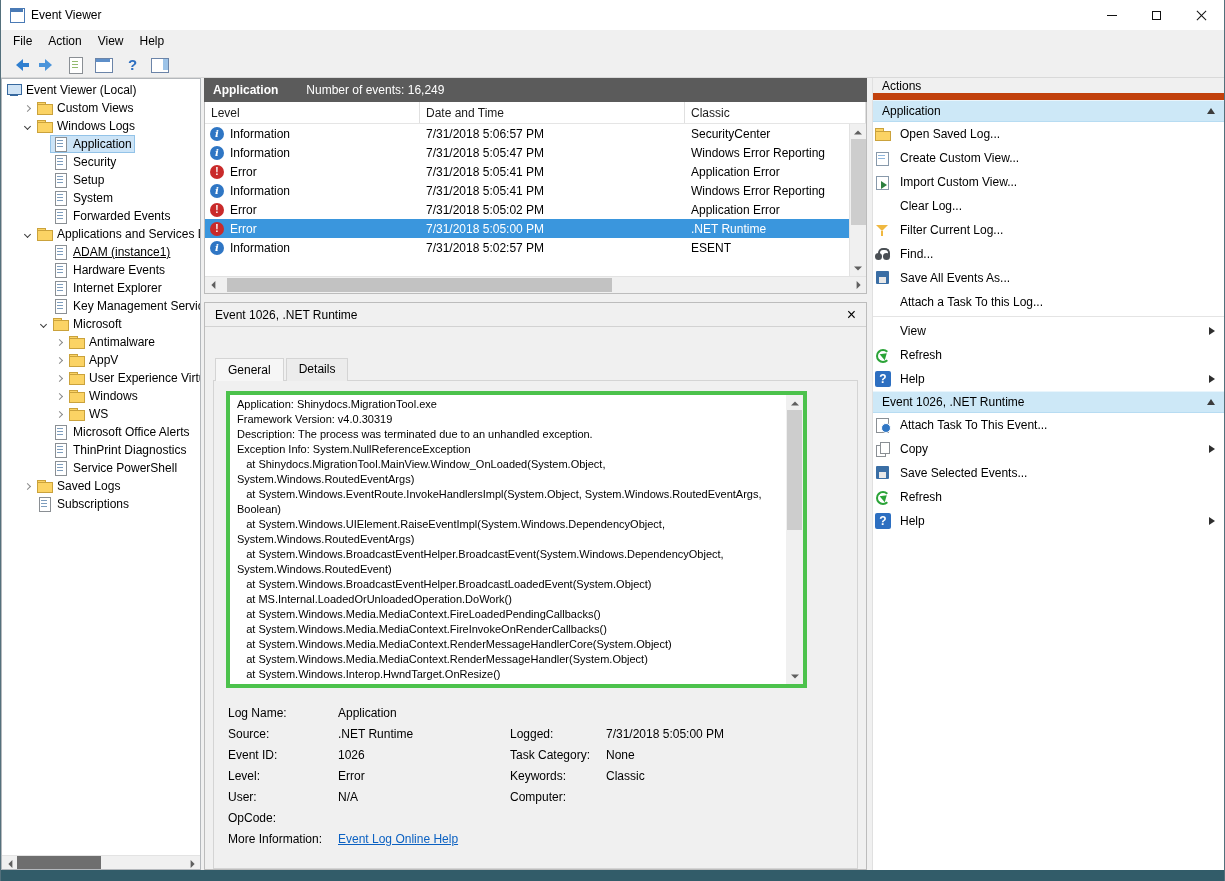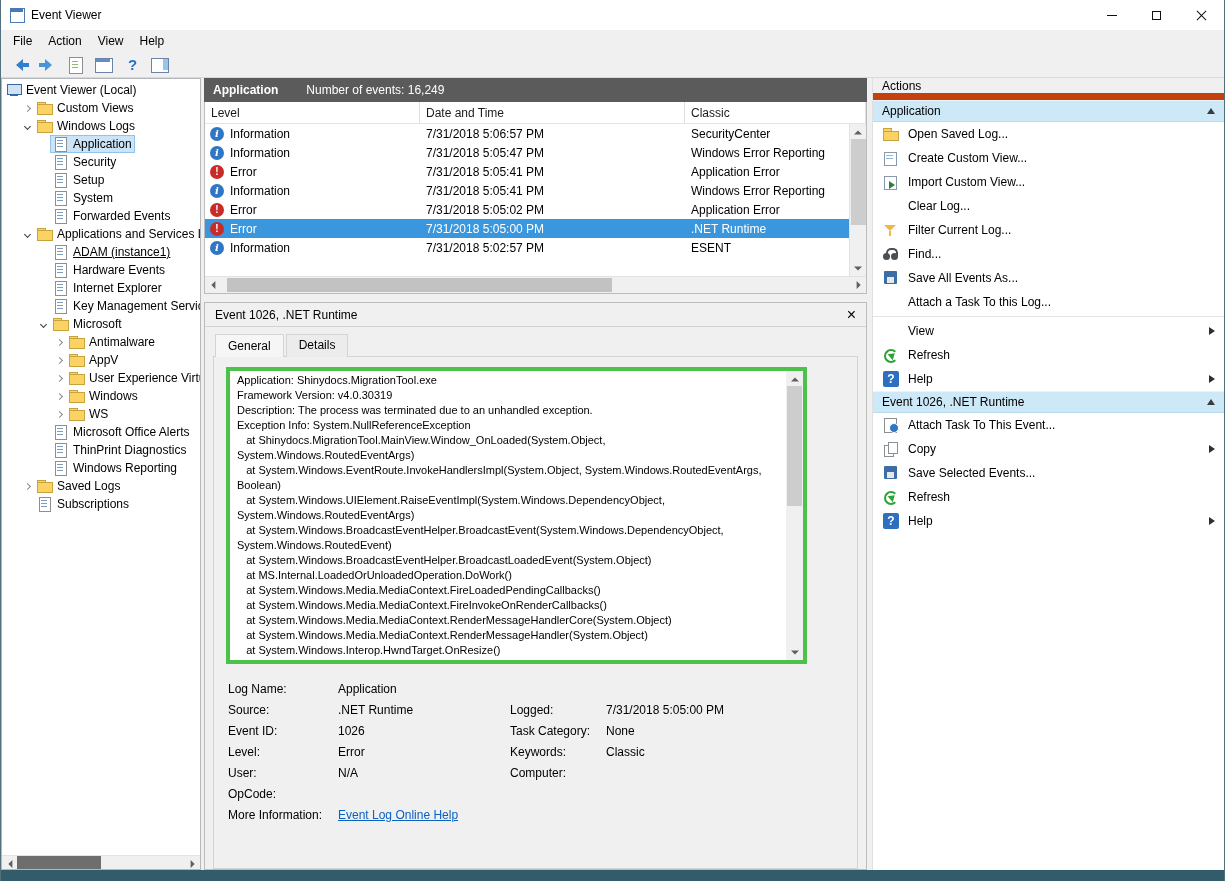--- a/index.html
+++ b/index.html
@@ -94,39 +94,39 @@
   .v-thumb{ width:15px; flex:0 0 86px; background:#cdcdcd; }
   .hscroll{ height:17px; flex:0 0 17px; background:#f0f0f0; border-top:1px solid #e2e2e2; position:relative; display:flex; align-items:center; justify-content:space-between; }
   .h-thumb{ position:absolute; left:22px; width:385px; top:1px; bottom:1px; background:#c2c2c2; }
 
   
   .detail-pane{ margin-top:8px; flex:1 1 auto; display:flex; flex-direction:column; border:1px solid #bcbcbc; background:#f0f0f0; min-height:0; }
   .detail-header{ height:24px; flex:0 0 24px; border-bottom:1px solid #d2d2d2; display:flex; align-items:center; padding:0 10px; }
   .detail-close{ margin-left:auto; font-size:16px; line-height:16px; color:#000; }
   .detail-close::before{ content:"\00d7"; }
   .detail-body{ flex:1; display:flex; flex-direction:column; padding:6px 8px 0 8px; min-height:0; }
-  .tabs{ display:flex; margin-left:2px; position:relative; z-index:1; }
+  .tabs{ display:flex; margin-left:2px; position:relative; z-index:1;margin-top:24px; }
   .tab{ padding:3px 12px 4px 12px; background:#ececec; border:1px solid #d4d4d4; border-bottom:none; margin-right:2px; top:1px; position:relative; }
   .tab.active{ background:#f6f6f6; padding-top:4px; }
   .tab-page{ flex:1; border:1px solid #d4d4d4; background:#f0f0f0; padding:10px 12px; min-height:0; }
   .event-text-box{ position:relative; border:4px solid var(--highlight-border,#4cc24c); background:#fff; height:297px; margin-right:38px; }
   .event-text{ position:absolute; inset:0; right:17px; overflow:hidden; padding:2px 4px 0 7px; font-size:11px; line-height:15px; white-space:pre-wrap; }
   .box-vscroll{ position:absolute; right:0; top:0; bottom:0; width:17px; background:#f0f0f0; display:flex; flex-direction:column; align-items:center; }
   .bv-thumb{ width:15px; flex:0 0 120px; background:#cdcdcd; }
   .fields{ margin-top:14px; margin-left:2px; display:grid; grid-template-columns:110px 172px 96px 1fr; }
   .fields span, .fields a{ height:21px; display:flex; align-items:center; overflow:hidden; white-space:nowrap; }
   .fields a.link{ color:var(--link,#0b61c2); text-decoration:underline; }
 
   
   .actions-panel{ flex:1 1 auto; margin-left:5px; background:#fff; border-left:1px solid #e0e0e0; display:flex; flex-direction:column; }
   .actions-title{ height:22px; flex:0 0 22px; background:#f0f0f0; border-bottom:7px solid #c2410c; display:flex; align-items:center; padding-left:9px; }
   .actions-list{ flex:1; background:#fff; overflow:hidden; }
   .sec-header{ height:22px; background:var(--section-header,#cde8f7); border-top:1px solid #e9f5fc; border-bottom:1px solid #b7dcf2; display:flex; align-items:center; padding:0 9px; }
   .sec-chevron{ margin-left:auto; width:0; height:0; border:4px solid transparent; border-bottom:6px solid #3c3c3c; margin-top:-4px; }
-  .action-item{ height:24px; display:flex; align-items:center; padding-left:10px; position:relative;text-align:center; }
+  .action-item{ height:24px; display:flex; align-items:center; padding-left:2px; position:relative;text-align:center; }
   .action-item .ic{ margin-right:9px; }
   .action-item .al-label{ white-space:nowrap; overflow:hidden; }
   .action-item.has-sub::after{ content:""; position:absolute; right:5px; top:50%; transform:translateY(-50%); border:4px solid transparent; border-left:6px solid #2e2e2e; }
   .action-sep{ height:1px; background:#e4e4e4; margin:2px 0; }
 
   
   .ic{ width:16px; height:16px; position:relative; display:inline-block; flex:0 0 16px; }
   .ic-open-folder::before{ content:""; position:absolute; left:0; top:2px; width:7px; height:4px; background:var(--folder,#fbd364); border:1px solid #caa23c; border-bottom:none; }
   .ic-open-folder::after{ content:""; position:absolute; left:0; top:5px; width:14px; height:8px; background:var(--folder,#fbd364); border:1px solid #caa23c; }
   .ic-create-view::before, .ic-import-view::before{ content:""; position:absolute; left:1px; top:2px; width:11px; height:12px; background:#fff; border:1px solid #8899aa; }
@@ -379,21 +379,21 @@
       <span class="ti ti-log"></span>
       <span class="tl">ThinPrint Diagnostics</span>
     </span>
   </div>
           <div class="tree-item" style="padding-left: 34px;">
     <span class="exp hidden">
               <i></i>
             </span>
     <span class="node">
       <span class="ti ti-log"></span>
-      <span class="tl">Windows Reporting</span>
+      <span class="tl">Service PowerShell</span>
     </span>
   </div>
           <div class="tree-item" style="padding-left: 18px;">
     <span class="exp collapsed">
               <i></i>
             </span>
     <span class="node">
       <span class="ti ti-folder"></span>
       <span class="tl">Saved Logs</span>
     </span>

